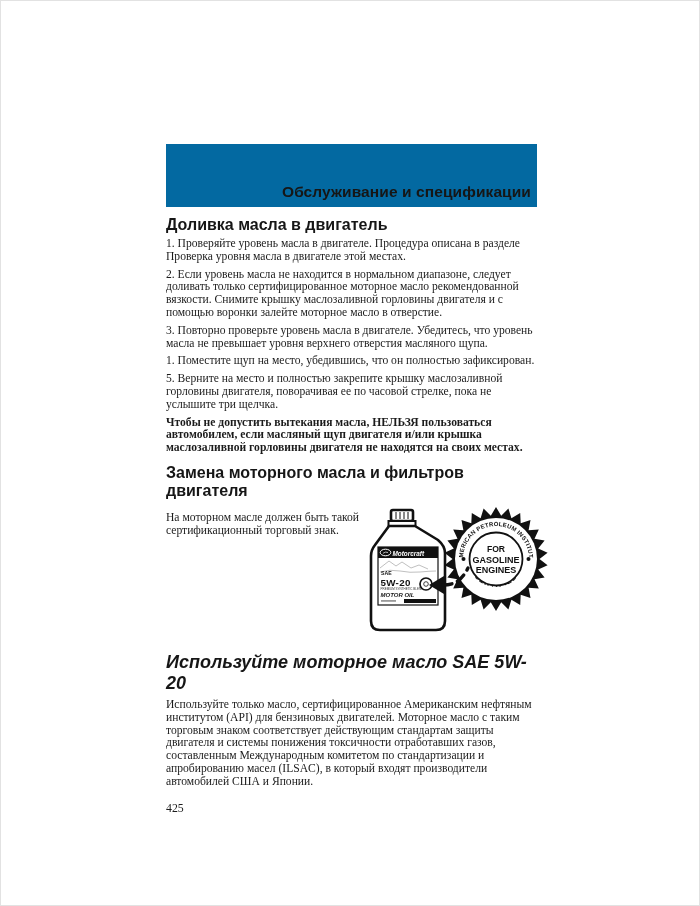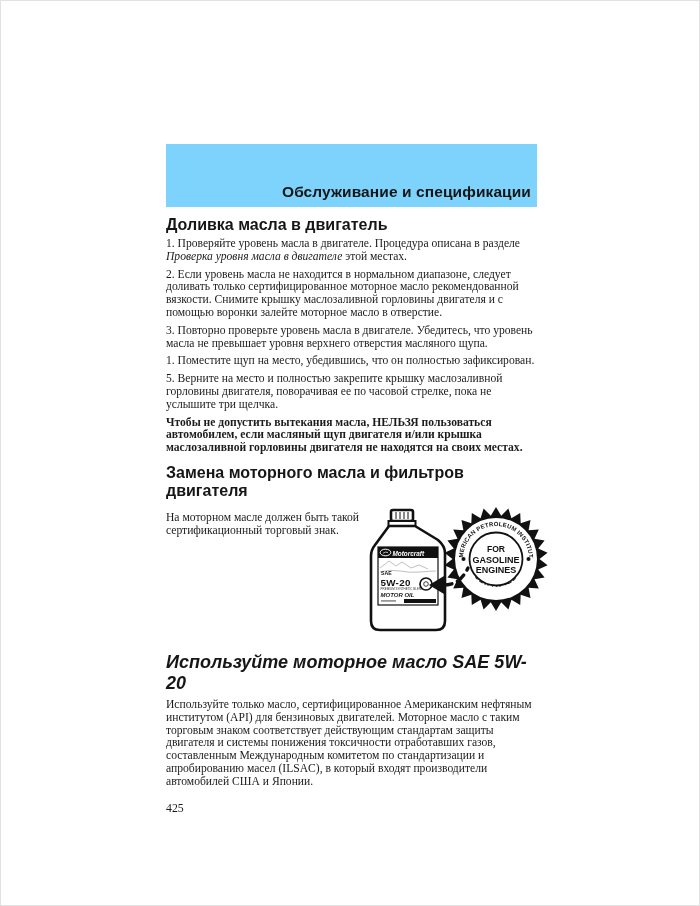--- a/index.html
+++ b/index.html
@@ -3,39 +3,39 @@
 <meta charset="utf-8">
 <style>
   html,body { margin:0; padding:0; }
   body {
     position:relative; width:700px; height:906px; background:#ffffff;
     box-shadow: inset 0 0 0 1px #e2e2e2;
     font-family:"Liberation Serif", serif; color:#1b1b1b; overflow:hidden;
   }
   .content { position:absolute; left:166px; top:0; width:371px; }
   .header-bar {
-    margin-top:144px; height:63px; background:#7dd3fc;
+    margin-top:144px; height:63px; background:#0369a1;
     display:flex; align-items:flex-end; justify-content:flex-end;
     box-sizing:border-box; padding:0 6px 6px 0;
   }
   .header-title {
     font-family:"Liberation Sans", sans-serif; font-weight:bold;
     font-size:15.5px; letter-spacing:0.1px; color:#161616;
   }
   h2.sec {
     font-family:"Liberation Sans", sans-serif; font-weight:bold;
     font-size:16px; margin:9px 0 4px 0; color:#161616;
   }
   h3.subsec {
     font-family:"Liberation Sans", sans-serif; font-weight:bold; font-style:italic;
     font-size:18px; margin:10px 0 5px 0; color:#161616;
   }
   p.body { font-size:11.6px; line-height:12.8px; margin:0 0 5px 0; }
   p.warn { font-weight:bold; }
-  .italic { font-style:italic; }
+  .italic { }
   .figure { position:relative; height:138px; margin-top:2px; }
   .figure-caption { position:absolute; left:0; top:8px; width:205px; font-size:11.6px; line-height:12.8px; }
   .bottle-svg { position:absolute; left:196px; top:4px; }
   .seal-svg { position:absolute; left:277px; top:0px; }
   .arrow-svg { position:absolute; left:262px; top:60px; }
   svg text { font-family:"Liberation Sans", sans-serif; }
   .page-number { text-align:left; font-size:11.8px; margin-top:12px; padding-right:2px; }
 </style>
 </head>
 <body>

